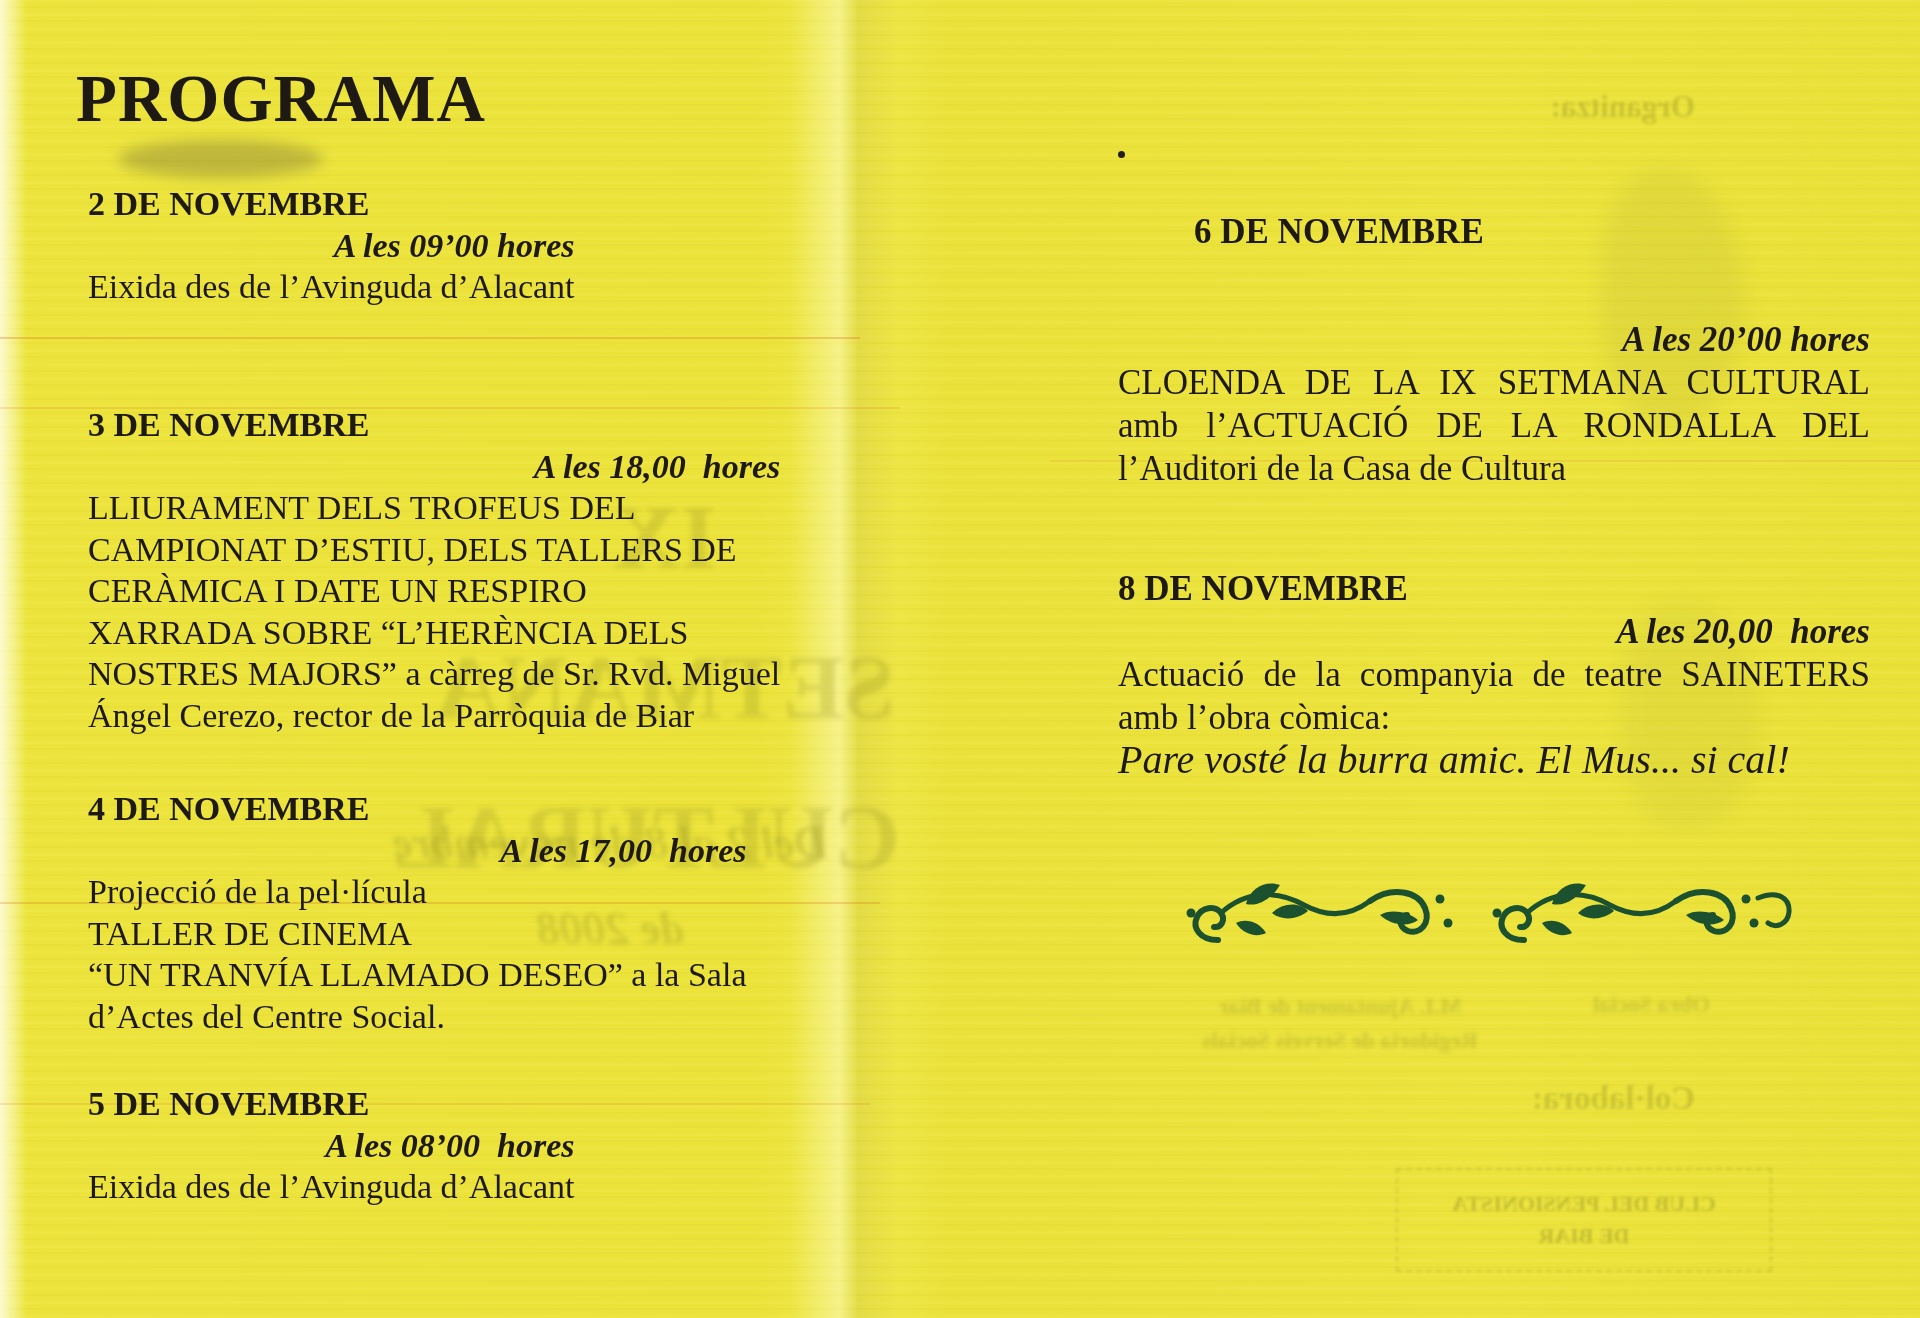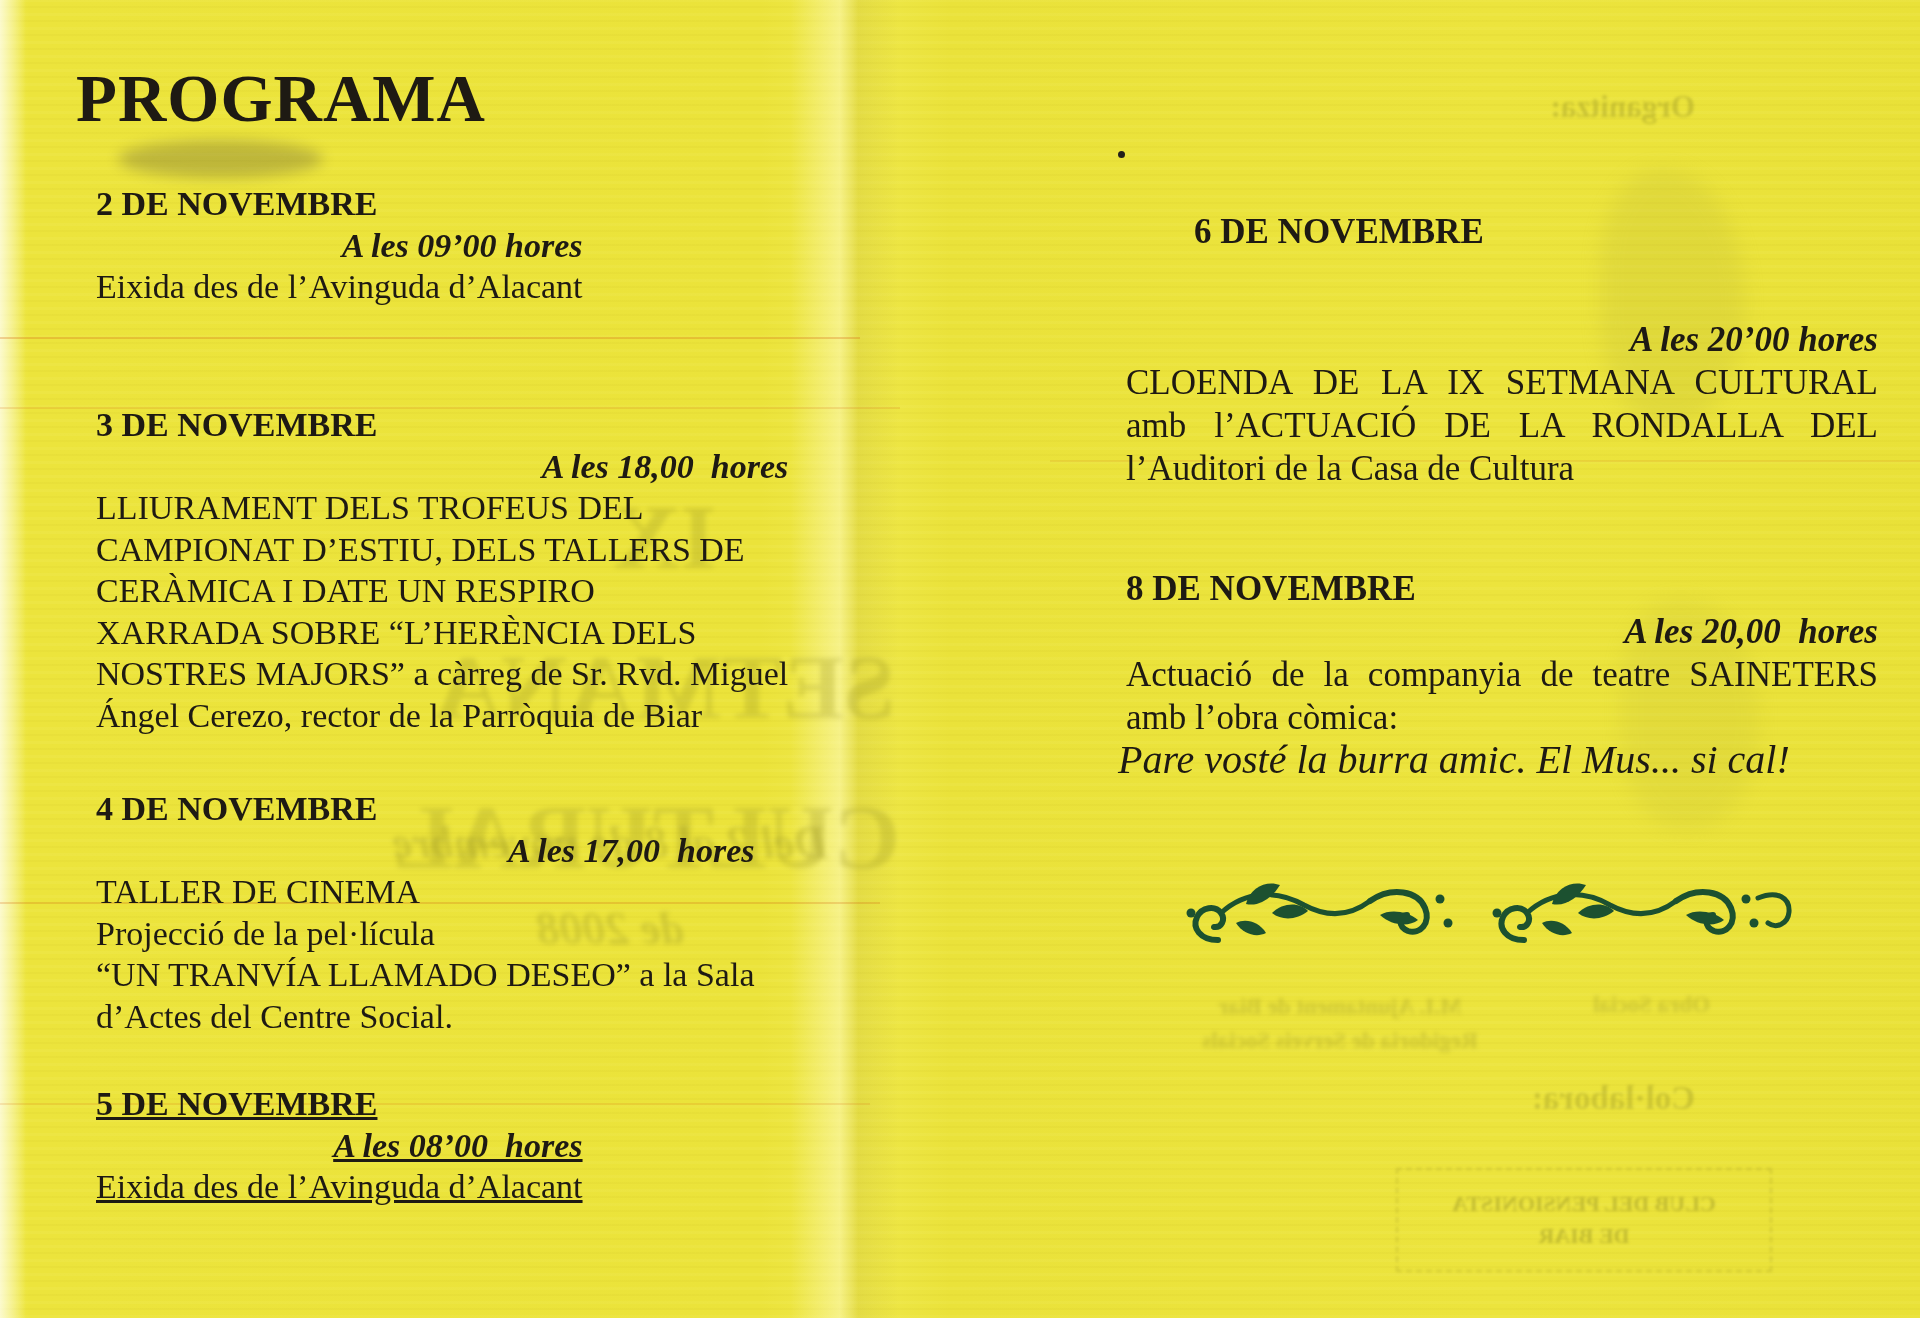--- a/index.html
+++ b/index.html
@@ -28,21 +28,21 @@
   .ghost-bigtitle{left:430px;top:462px;width:470px;font-size:92px;font-weight:bold;line-height:150px;text-align:center;opacity:0.30;filter:blur(2.5px);}
   .ghost-dates{left:350px;top:800px;width:520px;font-size:46px;font-weight:bold;font-style:italic;line-height:86px;text-align:center;opacity:0.38;filter:blur(2.5px);}
   .ghost-ajunt{left:1185px;top:990px;width:310px;font-size:23px;font-weight:bold;line-height:34px;text-align:center;opacity:0.40;filter:blur(2px);}
   .ghost-obra{left:1550px;top:992px;width:160px;font-size:23px;font-weight:bold;opacity:0.40;filter:blur(2px);}
   .ghost-collabora{left:1465px;top:1080px;width:230px;font-size:33px;font-weight:bold;opacity:0.42;}
   .ghost-box{left:1396px;top:1168px;width:372px;height:100px;border:2px dashed rgba(150,142,35,0.55);
     display:flex;flex-direction:column;justify-content:center;gap:8px;text-align:center;
     font-size:22px;font-weight:bold;opacity:0.55;filter:blur(1.8px);}
   
   .title{position:absolute;left:76px;top:60px;font-size:67px;font-weight:bold;letter-spacing:1px;margin:0;}
-  .event{position:absolute;font-size:34px;line-height:41.5px;white-space:nowrap;margin-left:8px;}
+  .event{position:absolute;font-size:34px;line-height:41.5px;white-space:nowrap;}
   .event .date{font-weight:bold;}
   .event .time{font-weight:bold;font-style:italic;white-space:pre;text-align:right;}
   .col-right .event{font-size:35px;line-height:43px;}
   .r-head{position:absolute;font-size:35px;font-weight:bold;white-space:nowrap;}
   .jline{white-space:normal;text-align:justify;text-align-last:justify;}
   .play-title{position:absolute;left:1118px;top:736px;width:760px;font-size:40px;font-style:italic;white-space:nowrap;}
   .flourish{position:absolute;left:1178px;top:876px;}
 </style>
 </head>
 <body>
@@ -96,27 +96,27 @@
     <div>CAMPIONAT D’ESTIU, DELS TALLERS DE</div>
     <div>CERÀMICA I DATE UN RESPIRO</div>
     <div>XARRADA SOBRE “L’HERÈNCIA DELS</div>
     <div>NOSTRES MAJORS” a càrreg de Sr. Rvd. Miguel</div>
     <div>Ángel Cerezo, rector de la Parròquia de Biar</div>
   </div>
 
   <div class="event" style="left:88px;top:788px;">
     <div class="date">4 DE NOVEMBRE</div>
     <div class="time">A les 17,00  hores</div>
+    <div>Projecció de la pel·lícula</div>
     <div>TALLER DE CINEMA</div>
-    <div>Projecció de la pel·lícula</div>
     <div>“UN TRANVÍA LLAMADO DESEO” a la Sala</div>
     <div>d’Actes del Centre Social.</div>
   </div>
 
-  <div class="event" style="left:88px;top:1083px;text-decoration:underline;">
+  <div class="event" style="left:88px;top:1083px;">
     <div class="date">5 DE NOVEMBRE</div>
     <div class="time">A les 08’00  hores</div>
     <div>Eixida des de l’Avinguda d’Alacant</div>
   </div>
 
   <div class="col-right">
     <div class="r-head" style="left:1194px;top:212px;">6 DE NOVEMBRE</div>
 
     <div class="event" style="left:1118px;top:318px;width:752px;">
       <div class="time">A les 20’00 hores</div>

